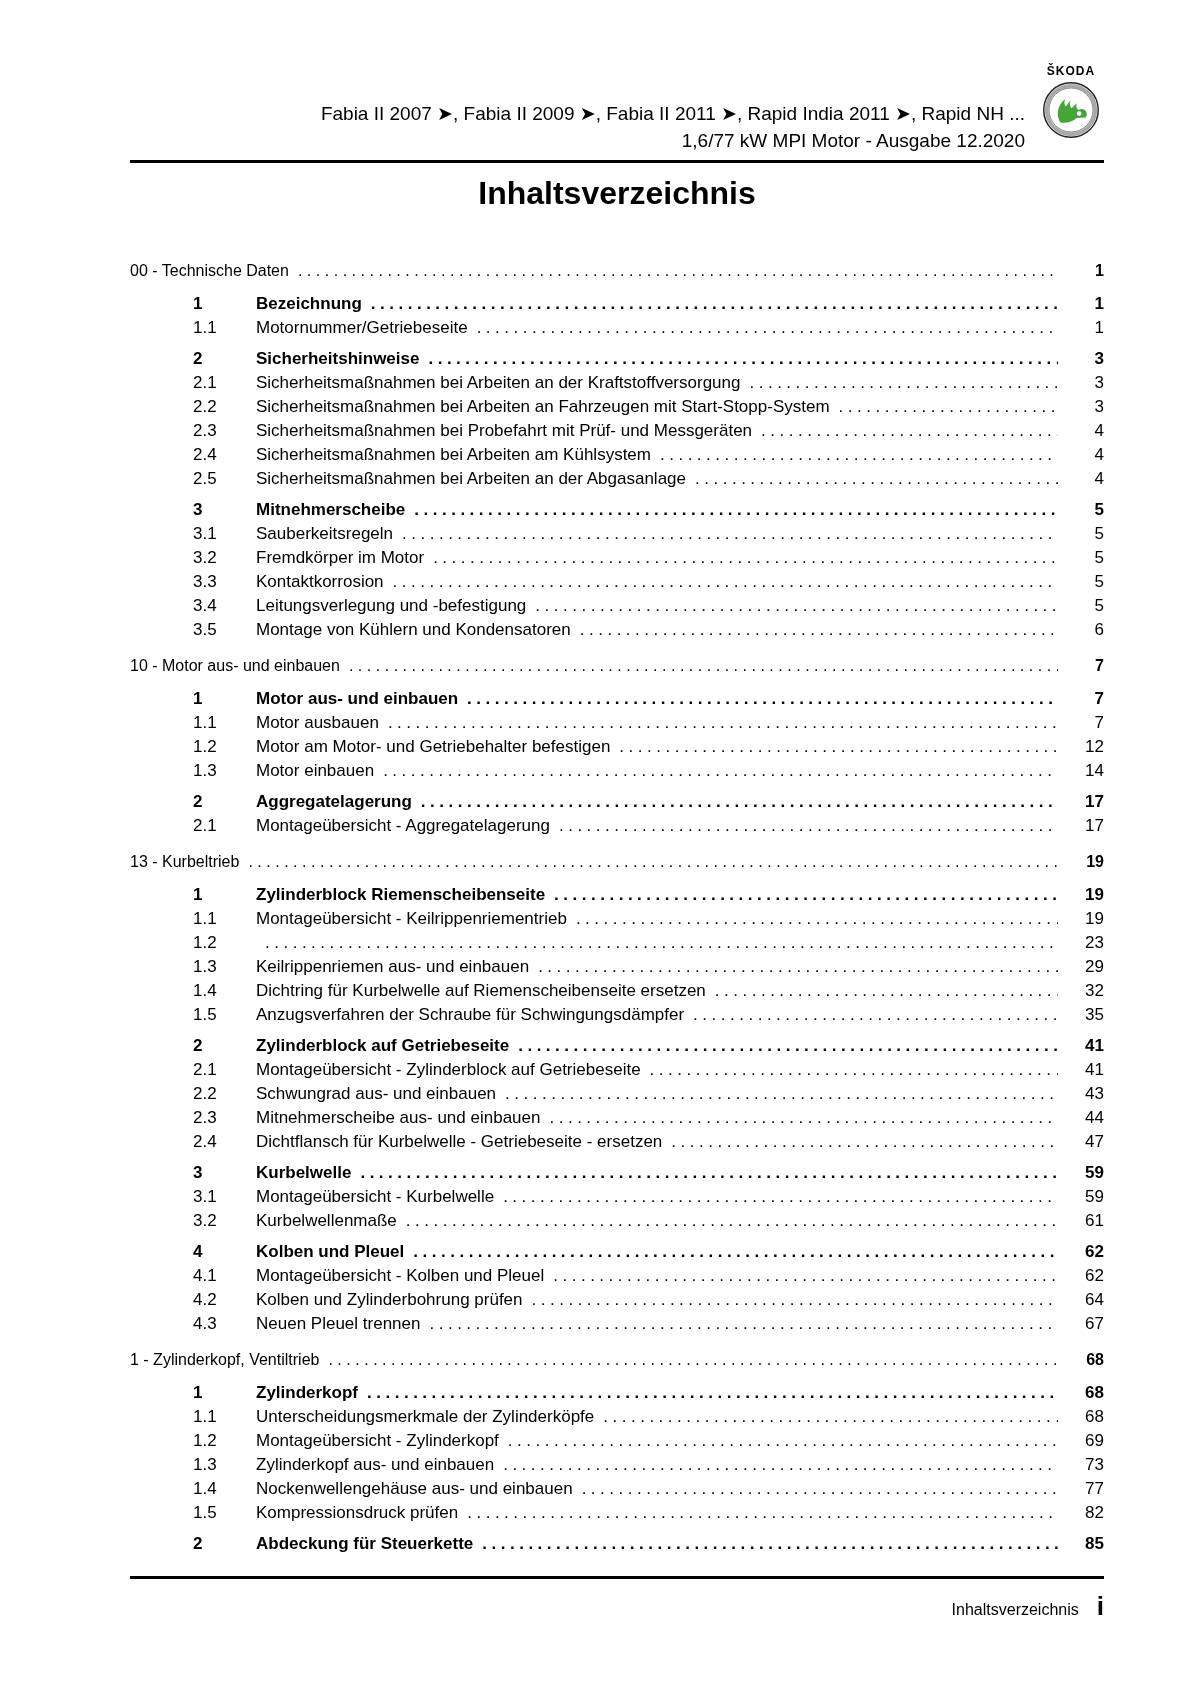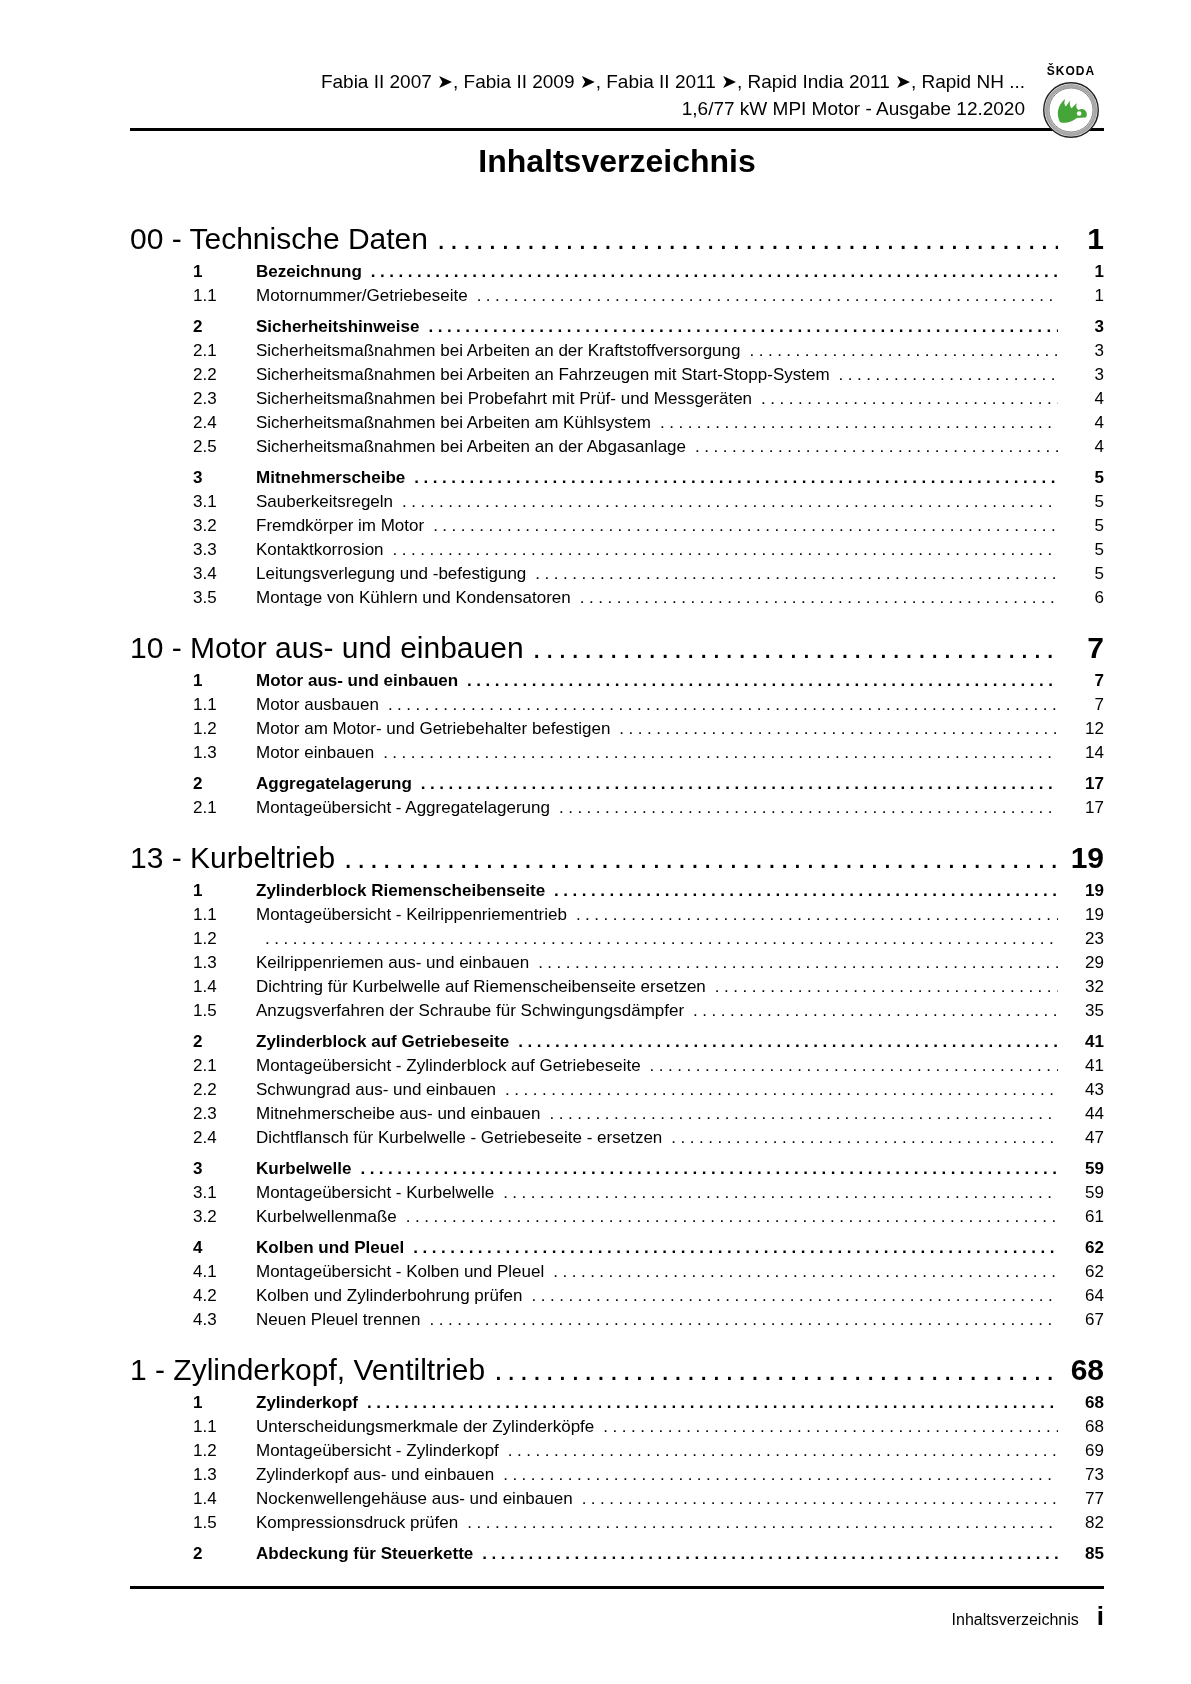--- a/index.html
+++ b/index.html
@@ -9,21 +9,21 @@
     color: #000; position: relative; overflow: hidden;
   }
   .page {
     box-sizing: border-box;
     width: 1191px; height: 1684px;
     padding: 0 87px 0 130px;
     position: relative;
   }
   
   .header-text {
-    padding-top: 68px;
+    padding-top: 100px;
     padding-right: 79px;
     text-align: right;
     font-size: 19px;
     line-height: 27px;
   }
   .logo {
     position: absolute;
     top: 64px; right: 87px;
     width: 66px;
     text-align: center;
@@ -38,29 +38,29 @@
   .rule { border-top: 3px solid #000; margin-top: 6px; }
   .title {
     margin-top: 12px;
     font-size: 32px;
     line-height: 36px;
     font-weight: bold;
     text-align: center;
   }
   
   .toc { margin-top: 46px; }
-  .chapter-block:not(:first-child) { margin-top: 24px; }
+  .chapter-block:not(:first-child) { margin-top: 10px; }
   .toc-row {
     display: flex;
     align-items: baseline;
     font-size: 17px;
     line-height: 24px;
   }
   .toc-row.chapter {
-    font-size: 30px;
+    font-size: 16px;
     line-height: 28px;
     margin-bottom: 4px;
   }
   .toc-row.section { padding-left: 63px; }
   .toc-row.bold { font-weight: bold; margin-top: 7px; }
   .num { flex: 0 0 63px; }
   .ct, .stitle { flex: 0 0 auto; white-space: nowrap; }
   .dots {
     flex: 1 1 auto;
     min-width: 0;

